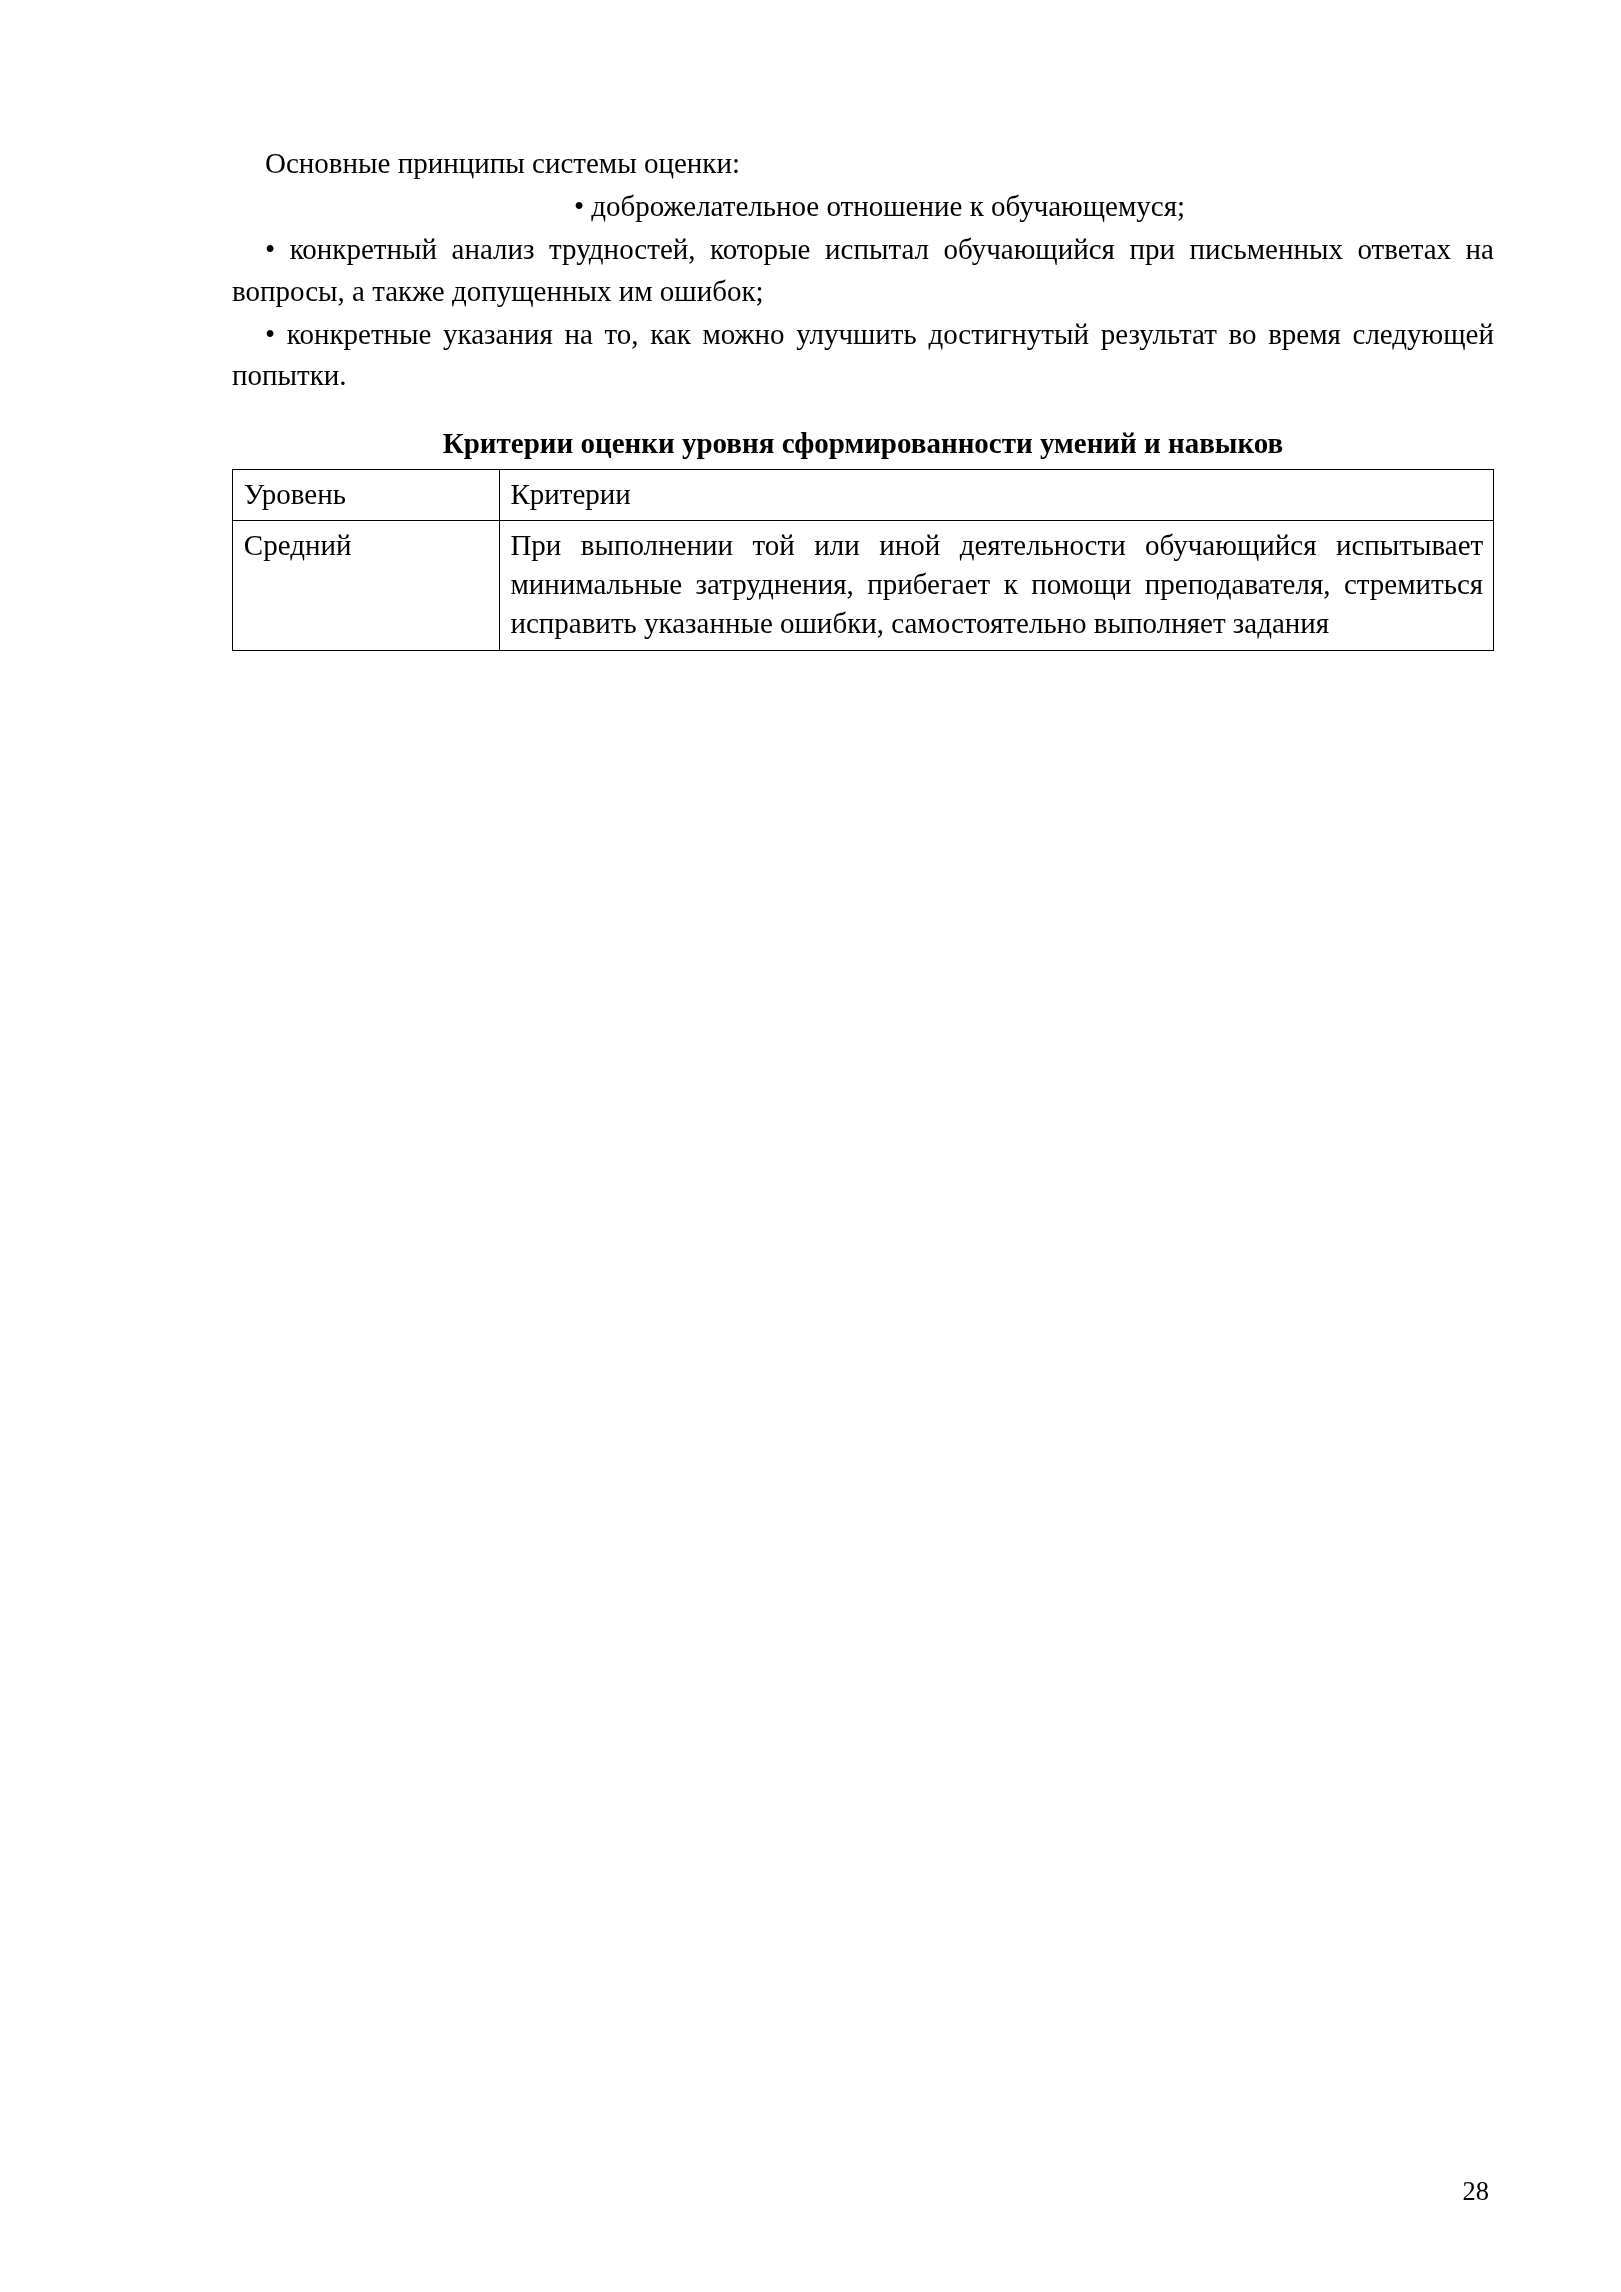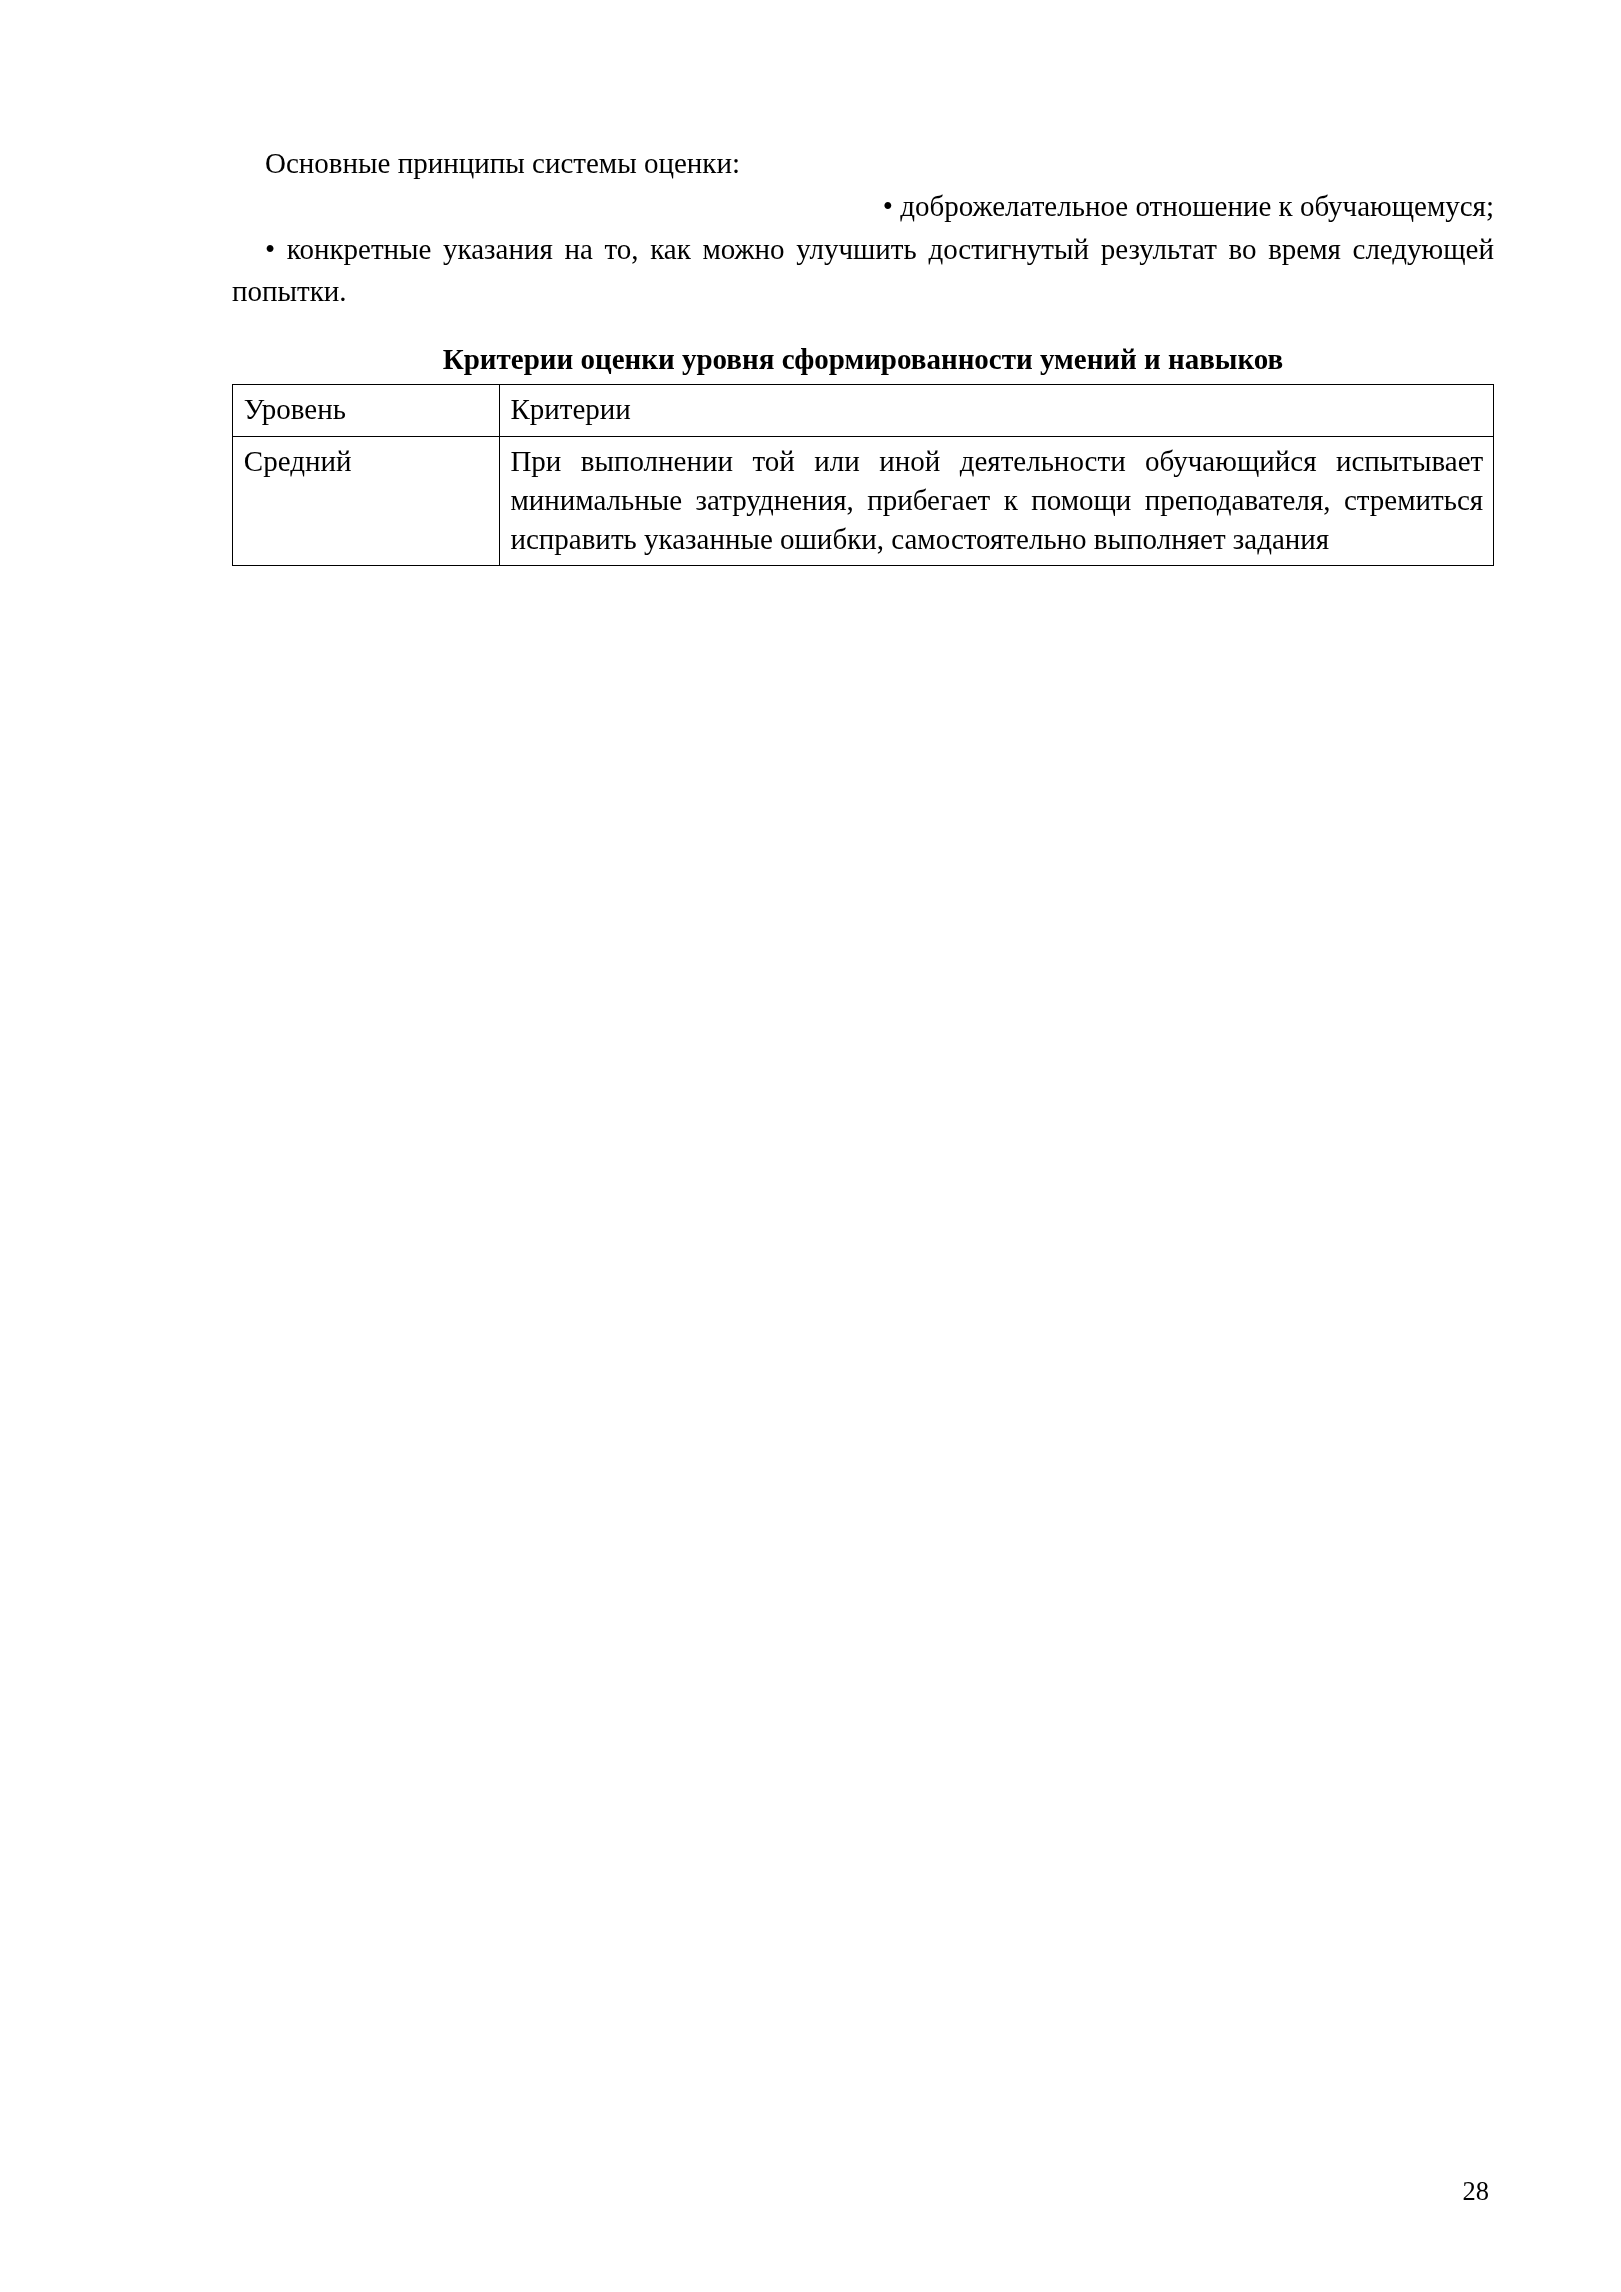--- a/index.html
+++ b/index.html
@@ -39,21 +39,21 @@
   .underline-text {
     text-underline-offset: 2.9px;
   }
   .indent {
     text-indent: 33px;
   }
   .bullet-line {
     text-indent: 33px;
   }
   .no-justify {
-    text-align: right;
+    text-align: center;
   }
   .table-title {
     font-size: 29px;
     font-weight: bold;
     text-align: center;
     margin: 29px 0 5.9px 0;
     line-height: 1.3;
   }
   table.criteria {
     border-collapse: collapse;
@@ -95,20 +95,21 @@
 
 <div class="page">
   <div class="content">
 
     <p class="para indent">
       <span class="underline-text">Основные принципы системы оценки:</span>
     </p>
 
     <p class="para bullet-line no-justify">• доброжелательное отношение к обучающемуся;</p>
 
+    <p class="para bullet-line">• конкретный анализ трудностей, которые испытал обучающийся при письменных ответах на вопросы, а также допущенных им ошибок;</p>
 
     <p class="para bullet-line">• конкретные указания на то, как можно улучшить достигнутый результат во время следующей попытки.</p>
 
 
     <div class="table-title">Критерии оценки уровня сформированности умений и навыков</div>
 
     <table class="criteria">
       <tbody>
         <tr class="header">
           <td class="level">Уровень</td>

